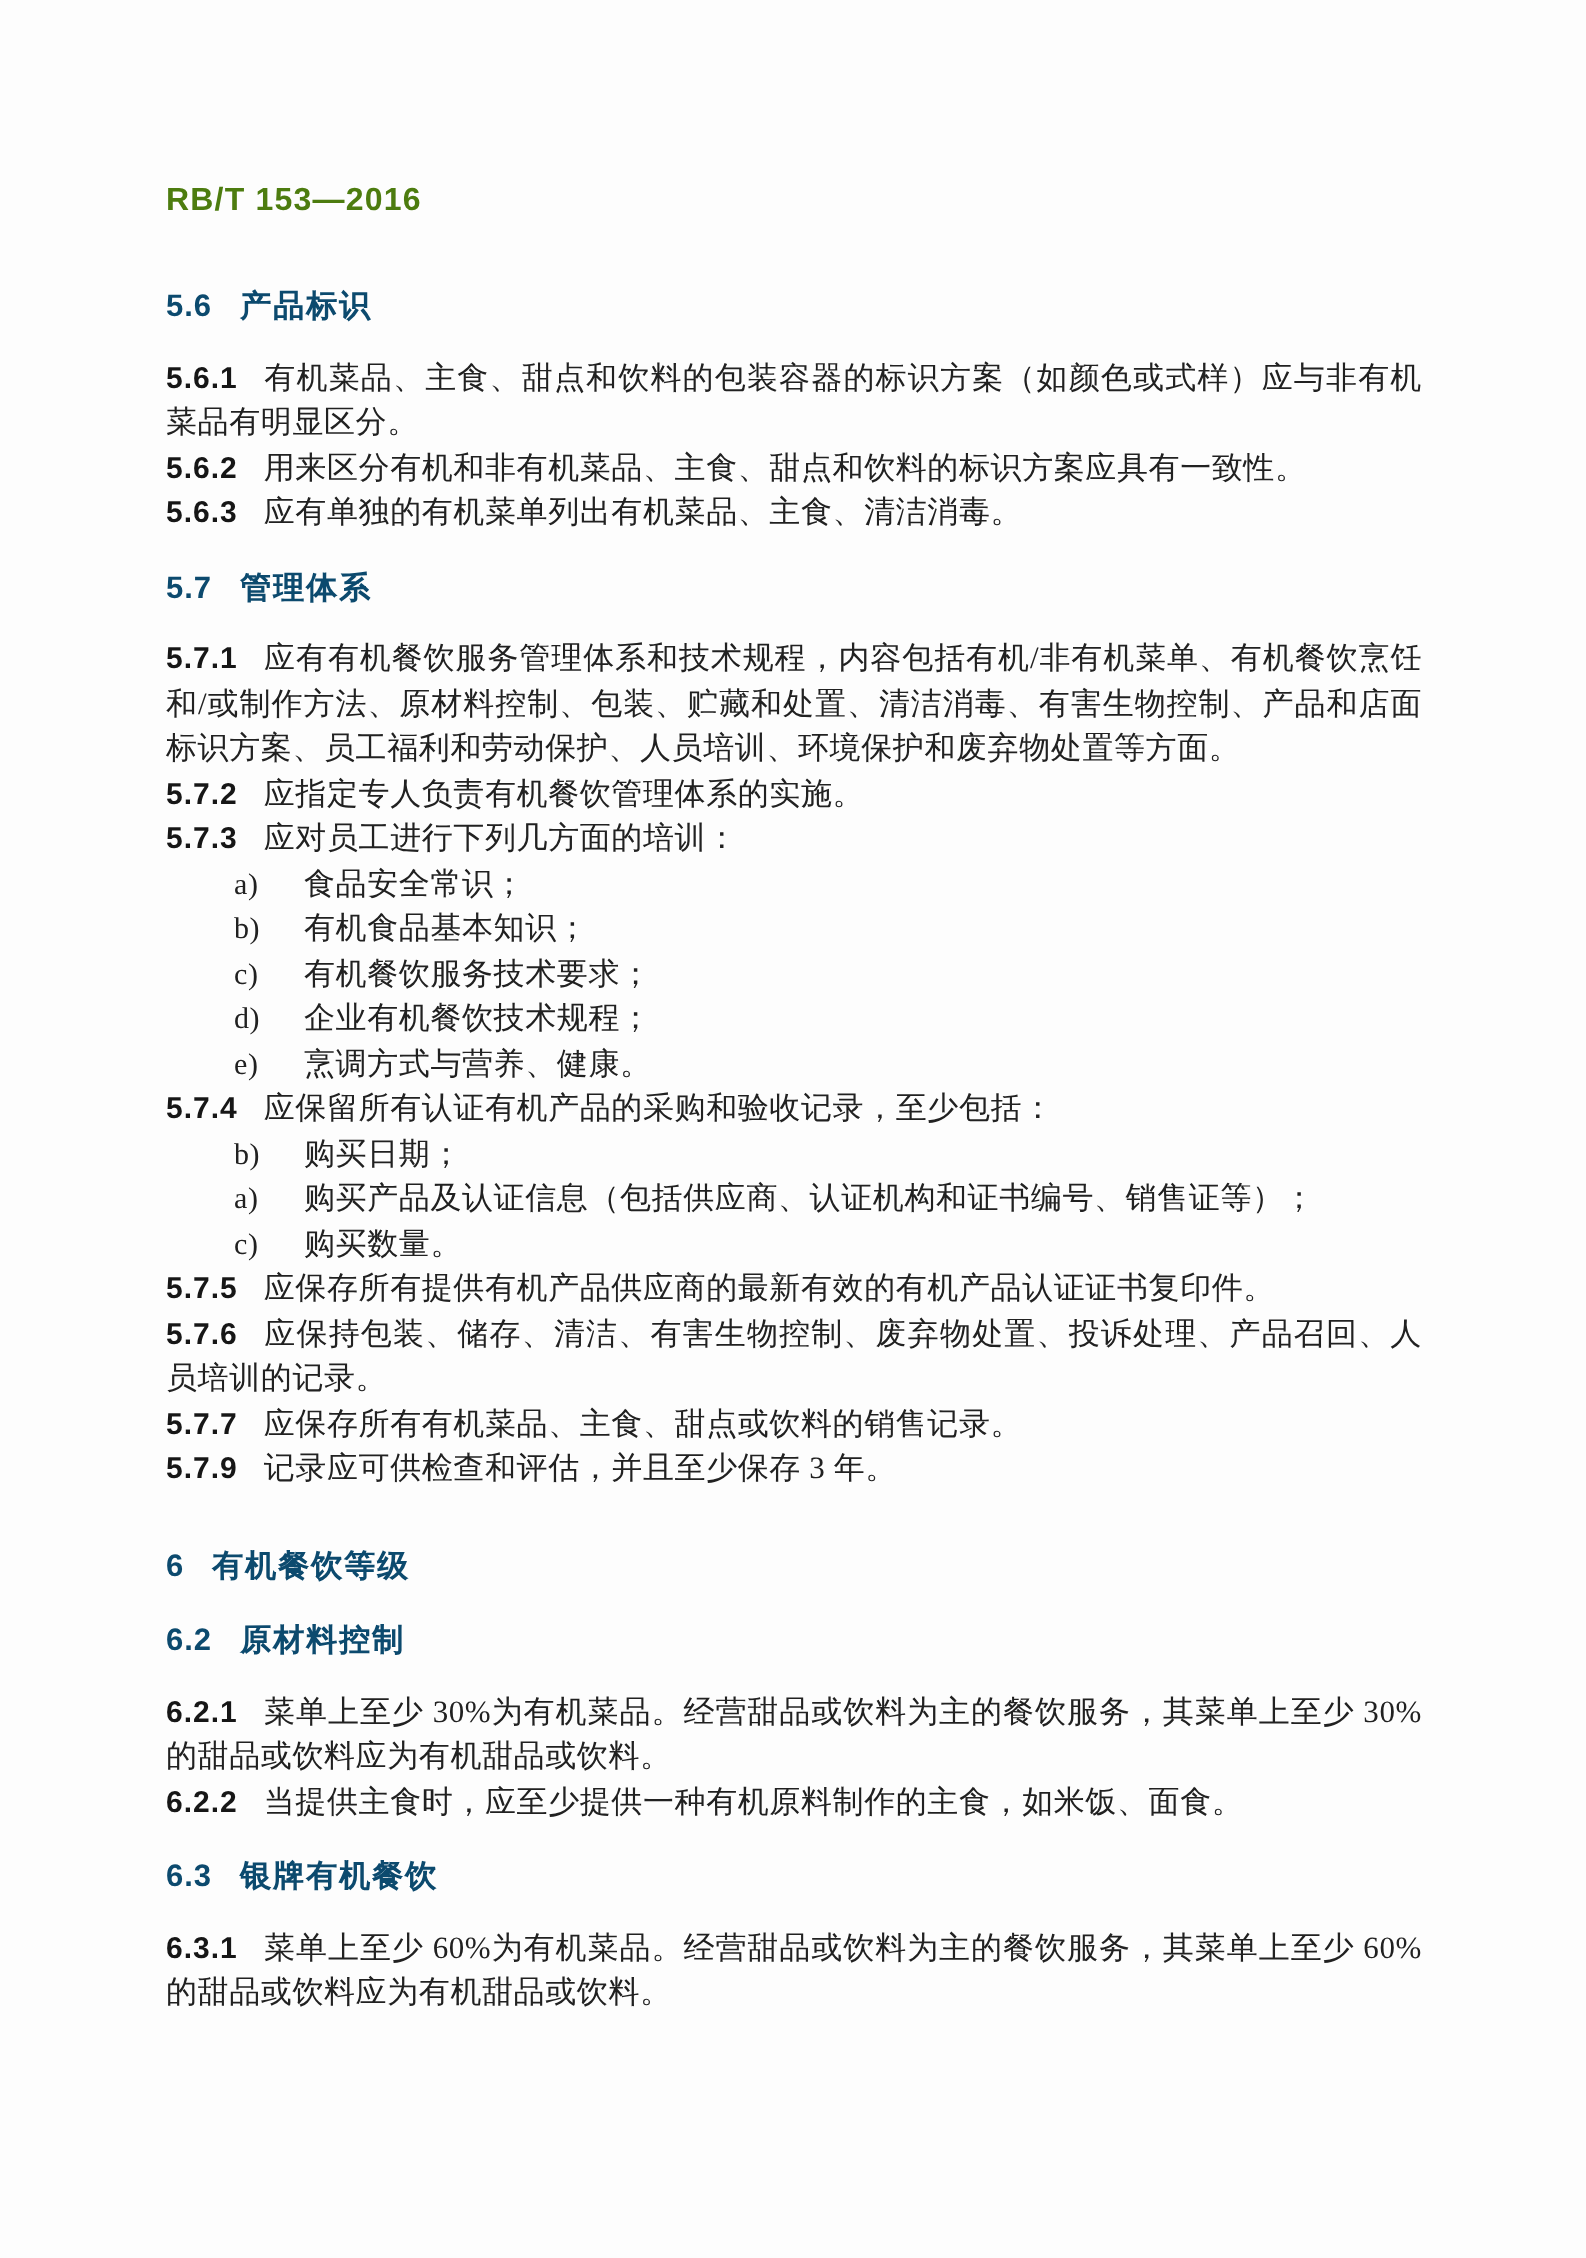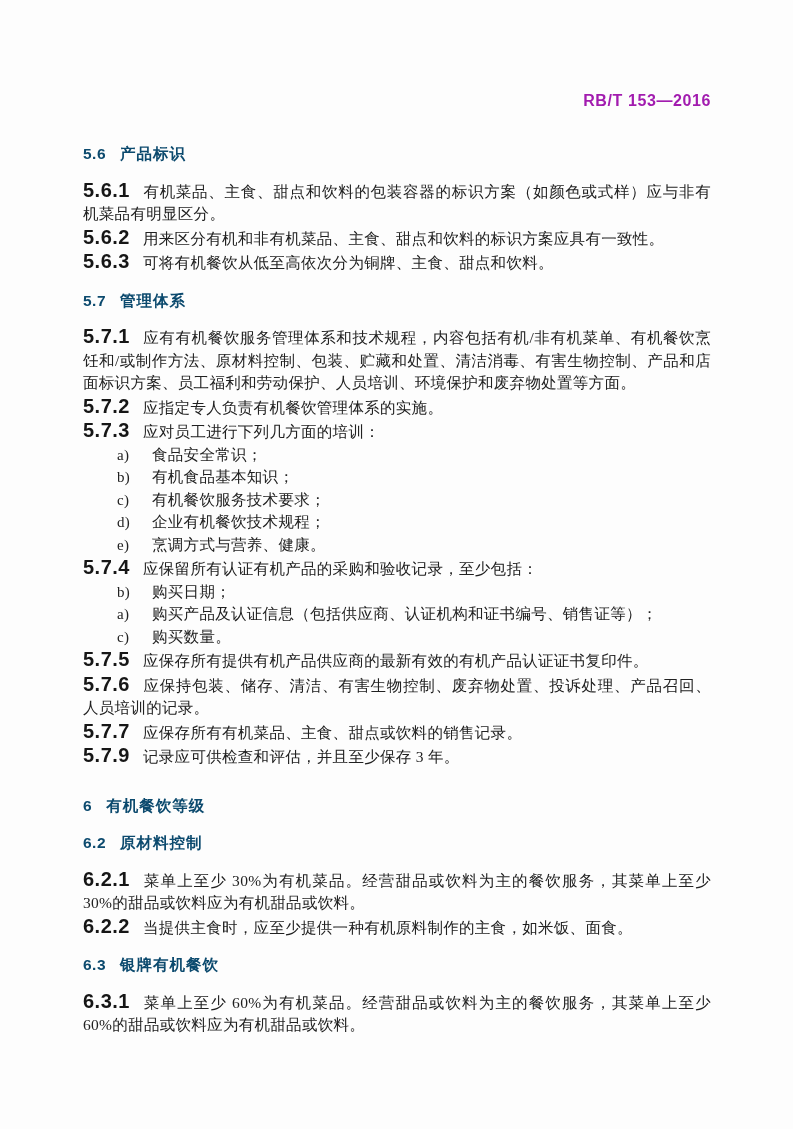--- a/index.html
+++ b/index.html
@@ -16,22 +16,21 @@
     width: 793px;
     height: 1129px;
     padding: 92px 82px 0 83px;
     position: relative;
   }
   .doc-header {
     font-family: "Liberation Sans", "DejaVu Sans", sans-serif;
     font-weight: 700;
     font-size: 16px;
     letter-spacing: 0.6px;
-    color: #a21caf;
-    text-align: right;
+    color: #4d7c0f;
   }
   .content {
     margin-top: 33px;
     font-size: 15.5px;
     line-height: 22.5px;
     text-align: justify;
     letter-spacing: 0.3px;
   }
   .block { margin: 0; }
   .h1, .h2 {
@@ -41,21 +40,21 @@
     color: #0c4a6e;
     text-align: left;
     letter-spacing: 1px;
   }
   .h2 { margin: 15px 0 13px 0; }
   .h1 { margin: 26px 0 13px 0; }
   .h1 .num, .h2 .num { margin-right: 14px; letter-spacing: 0.5px; }
   .p .num {
     font-family: "Liberation Sans", "DejaVu Sans", sans-serif;
     font-weight: 700;
-    font-size: 20px;
+    font-size: 15px;
     margin-right: 13px;
     letter-spacing: 0.5px;
     color: #161616;
   }
   .li { padding-left: 34px; }
   .li .letter {
     display: inline-block;
     min-width: 35px;
     font-size: 15px;
   }
@@ -75,21 +74,21 @@
 
     <div class="block p">
       <span class="num">5.6.1</span><span class="txt">有机菜品、主食、甜点和饮料的包装容器的标识方案（如颜色或式样）应与非有机菜品有明显区分。</span>
     </div>
 
     <div class="block p">
       <span class="num">5.6.2</span><span class="txt">用来区分有机和非有机菜品、主食、甜点和饮料的标识方案应具有一致性。</span>
     </div>
 
     <div class="block p">
-      <span class="num">5.6.3</span><span class="txt">可将有机餐饮从低至高依次分为铜牌、主食、甜点和饮料。</span>
+      <span class="num">5.6.3</span><span class="txt">应有单独的有机菜单列出有机菜品、主食、清洁消毒。</span>
     </div>
 
     <div class="block h2">
       <span class="num">5.7</span><span class="title">管理体系</span>
     </div>
 
     <div class="block p">
       <span class="num">5.7.1</span><span class="txt">应有有机餐饮服务管理体系和技术规程，内容包括有机/非有机菜单、有机餐饮烹饪和/或制作方法、原材料控制、包装、贮藏和处置、清洁消毒、有害生物控制、产品和店面标识方案、员工福利和劳动保护、人员培训、环境保护和废弃物处置等方面。</span>
     </div>
 

